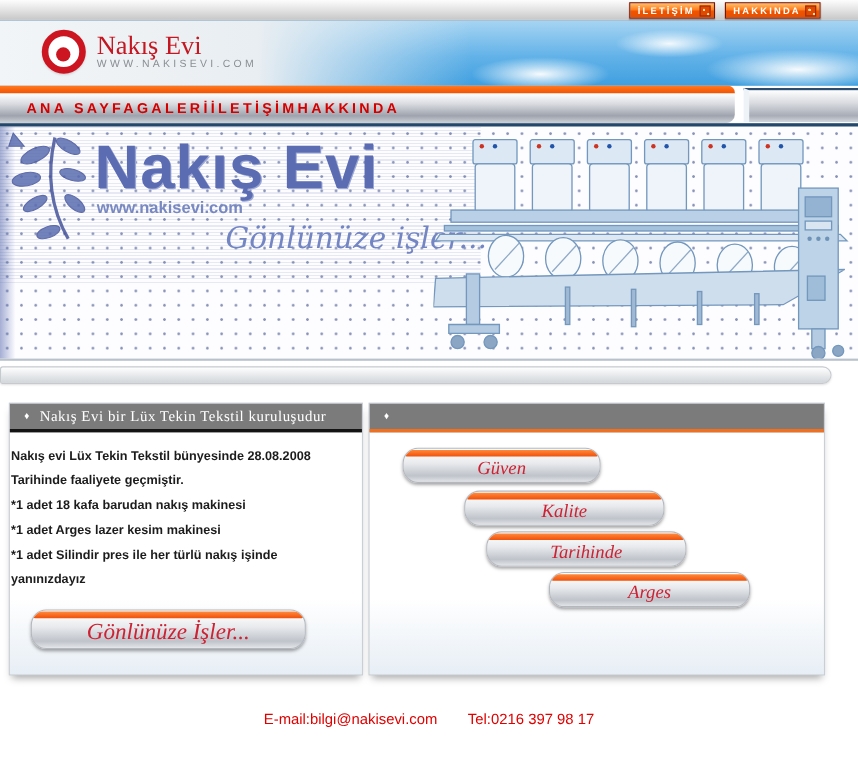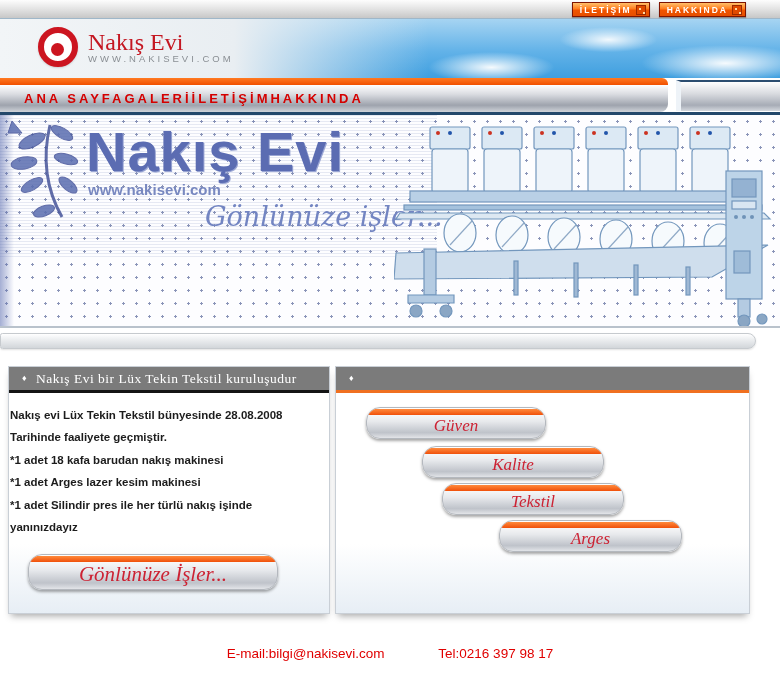--- a/index.html
+++ b/index.html
@@ -70,21 +70,21 @@
   .pill-main .txt { font-size:21px; }
   .pill-val { position:absolute; height:32px; }
   .pill-val .txt { font-size:17px; }
   .pv0 { left:30px;  top:40px;  width:180px; }
   .pv1 { left:66px;  top:79px;  width:182px;margin-left:20px; }
   .pv2 { left:106px; top:116px; width:182px; }
   .pv3 { left:163px; top:153px; width:183px; }
 
   
   .footer { margin-top:32px; text-align:center; color:#e00000; font-size:13.5px; }
-  .footer span { margin:0 25px; }
+  .footer span { margin:0 12px; }
 </style>
 </head>
 <body>
 
 <div class="topbar">
   <div class="topbar-buttons">
     <div class="tb-btn">
       <span class="lbl">İLETİŞİM</span>
       <span class="tb-ico"></span>
     </div>
@@ -249,21 +249,21 @@
     <div class="panel-head">
       <span class="bullet">♦</span>
     </div>
     <div class="pill pill-val pv0">
       <span class="txt">Güven</span>
     </div>
     <div class="pill pill-val pv1">
       <span class="txt">Kalite</span>
     </div>
     <div class="pill pill-val pv2">
-      <span class="txt">Tekstil</span>
+      <span class="txt">Tarihinde</span>
     </div>
     <div class="pill pill-val pv3">
       <span class="txt">Arges</span>
     </div>
   </div>
 </div>
 
 <div class="footer">
   <span>E-mail:bilgi@nakisevi.com</span>
   <span>Tel:0216 397 98 17</span>

